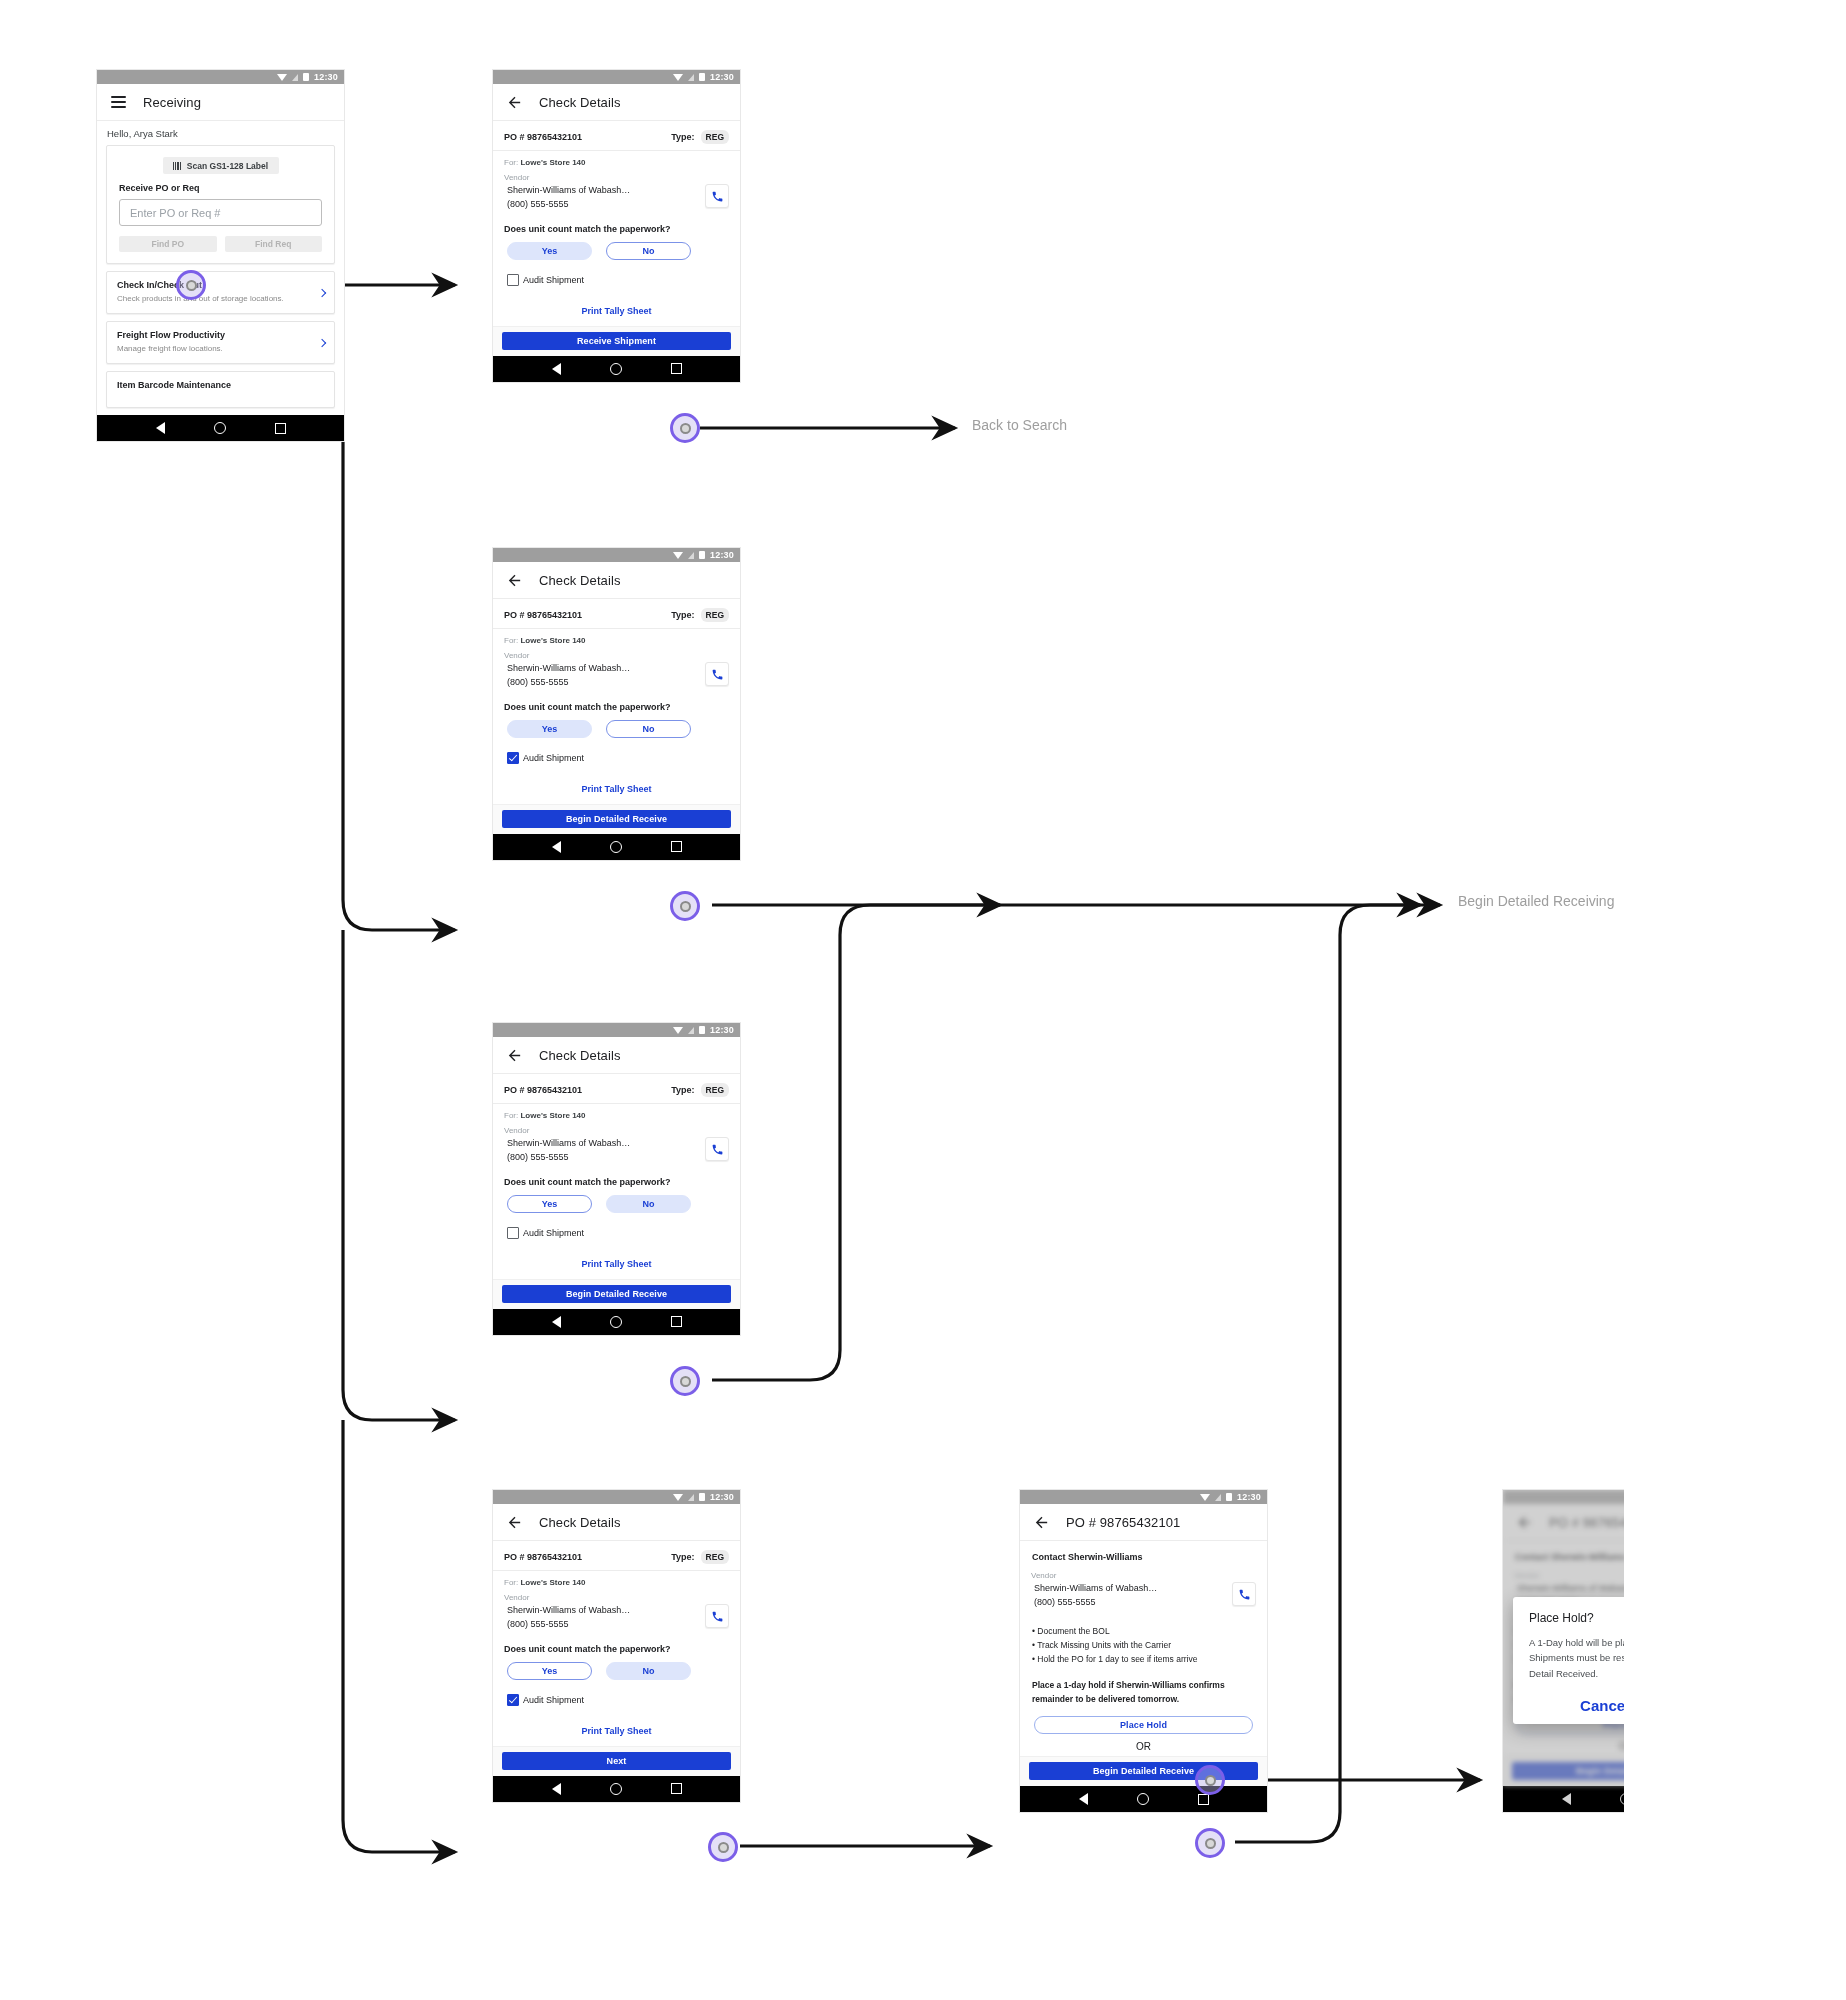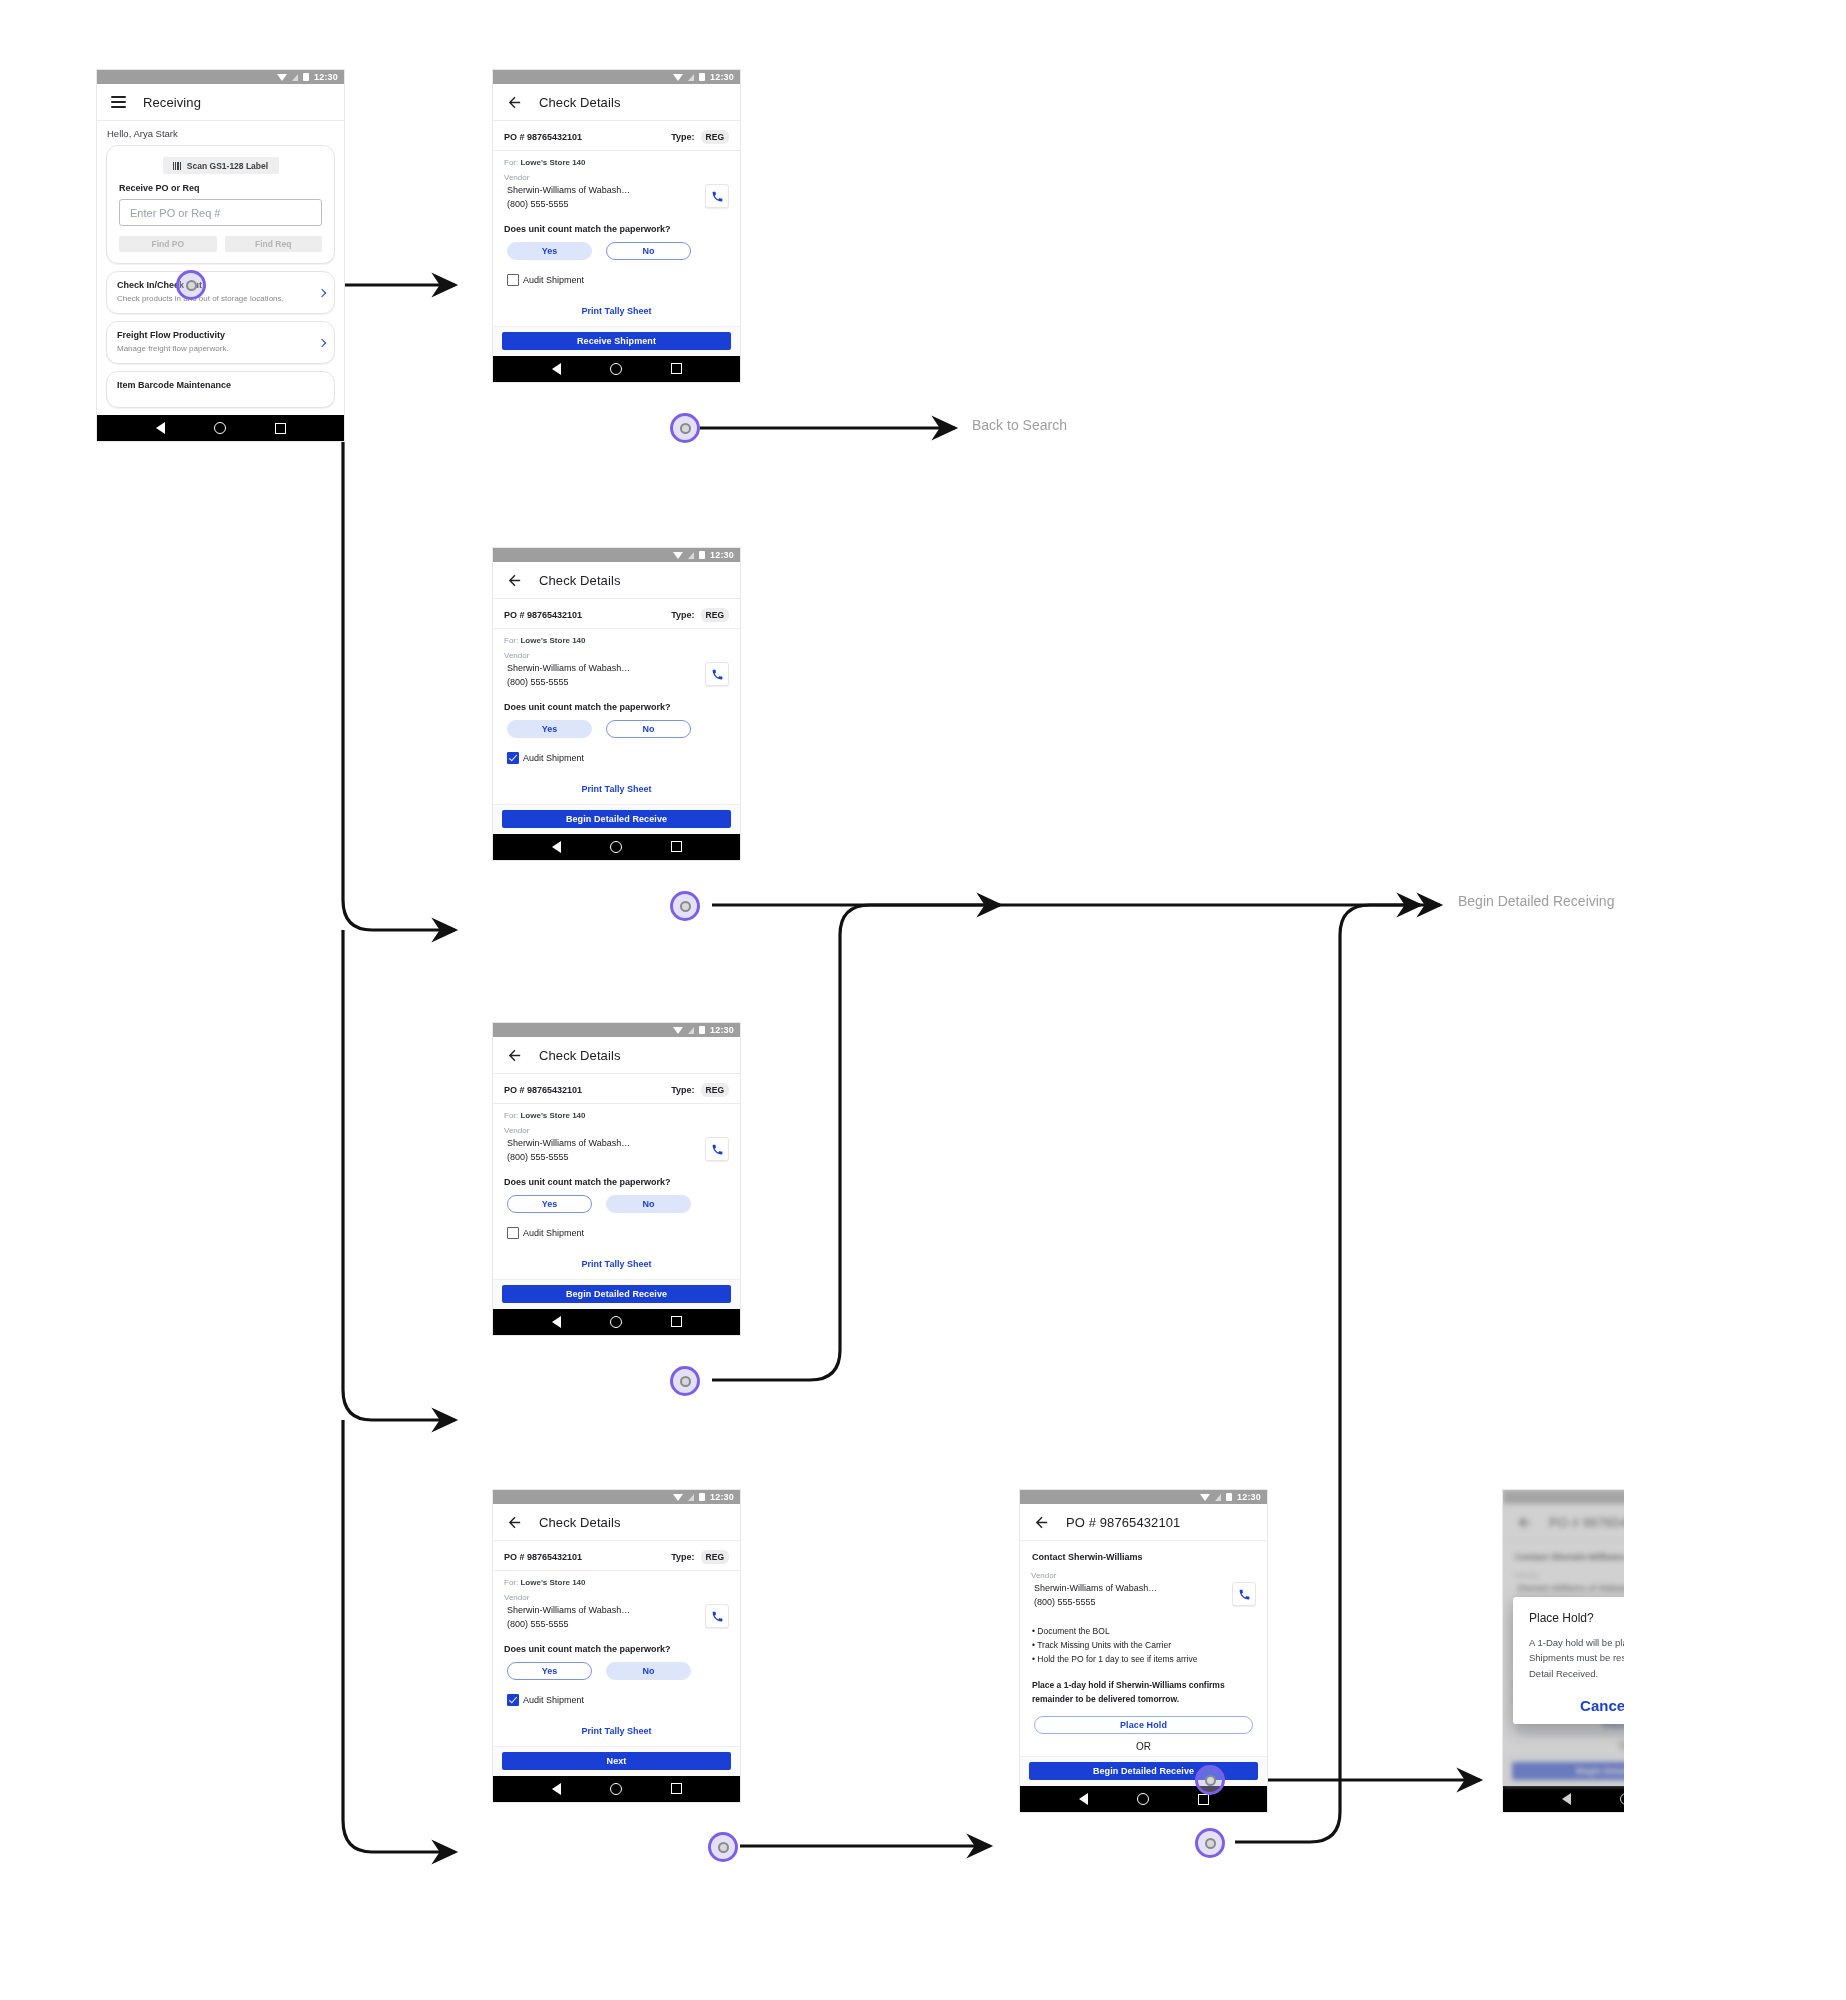--- a/index.html
+++ b/index.html
@@ -117,21 +117,21 @@
 
   
   .greet{
     font-size:9.5px;
     color:#3c4043;
     padding:7px 10px 6px 10px;
   }
   .card{
     background:#ffffff;
     border:1px solid #e4e4e4;
-    border-radius:12px;
+    border-radius:2px;
     margin:0 9px 7px 9px;
     box-shadow:0 1px 1px rgba(0,0,0,.06);
   }
   .scan-btn{
     margin:11px auto 0 auto;
     width:116px;
     height:17px;
     background:#eeeeee;
     border-radius:2px;
     display:flex;
@@ -514,21 +514,21 @@
       </div>
 
       <div class="card listcard">
         <h4>Check In/Check Out</h4>
         <p>Check products in and out of storage locations.</p>
         <span class="chev"></span>
       </div>
 
       <div class="card listcard">
         <h4>Freight Flow Productivity</h4>
-        <p>Manage freight flow paperwork.</p>
+        <p>Manage freight flow locations.</p>
         <span class="chev"></span>
       </div>
 
       <div class="card listcard" style="padding-bottom:14px;">
         <h4>Item Barcode Maintenance</h4>
       </div>
     </div>
     <div class="navbar">
       <span class="nav-back"></span>
       <span class="nav-home"></span>

